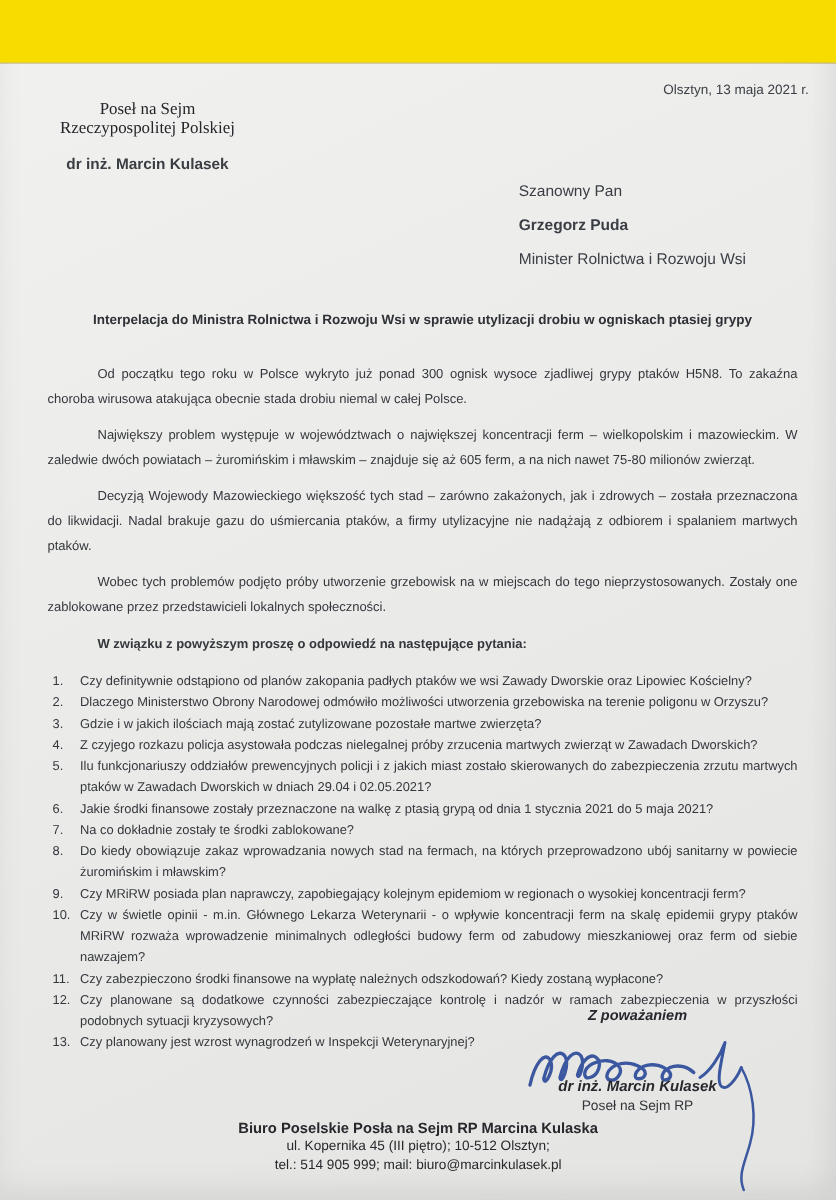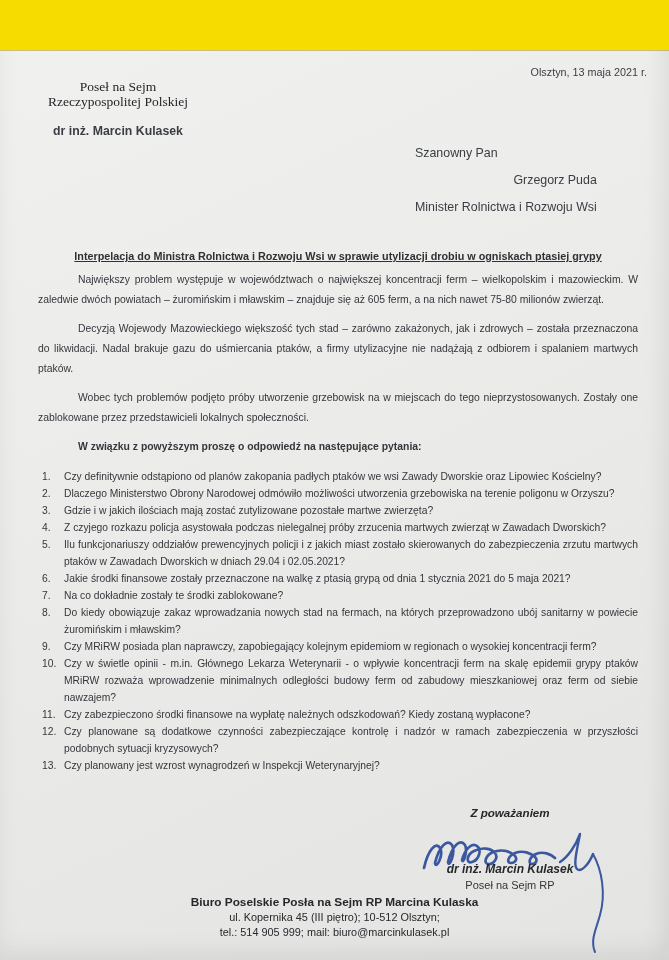--- a/index.html
+++ b/index.html
@@ -19,24 +19,24 @@
     box-shadow:0 1px 0 rgba(160,130,0,0.45);
   }
   .date { position:absolute; top:66px; right:22px; font-size:10.8px; color:#3c4046; }
 
   .sender { position:absolute; left:26px; top:80px; width:184px; text-align:center; }
   .sender-line { font-family:"Liberation Serif", serif; font-size:13.5px; line-height:14.5px; color:#24262a; }
   .logo-wrap { margin-top:8px; }
   .sender-name { margin-top:15px; font-size:12.3px; font-weight:bold; color:#3a3e44; }
 
   .addressee { position:absolute; left:415px; top:140px; font-size:12.4px; line-height:27px; color:#3a3e44; }
-  .addressee .bold { font-weight:normal;text-align:right; }
+  .addressee .bold { font-weight:bold; }
 
   .content { position:absolute; left:38px; top:250px; width:600px; }
-  .subject { text-align:center; font-weight:bold; font-size:10.8px; color:#2e3135; margin-bottom:8px;text-decoration:underline; }
+  .subject { text-align:center; font-weight:bold; font-size:10.8px; color:#2e3135; margin-bottom:28px; }
   .greeting { margin-left:22px; margin-bottom:13px; font-weight:bold; font-style:italic; font-size:11.2px; color:#2e3135; }
   .para { text-align:justify; text-indent:40px; font-size:10.4px; line-height:20px; margin-bottom:9px; }
   .lead-in { margin-bottom:3px;font-weight:bold; }
   ol.questions { list-style:none; counter-reset:q; margin:11px 0 0 4px; }
   ol.questions li {
     counter-increment:q; position:relative; padding-left:22px;
     text-align:justify; font-size:10.3px; line-height:17px;
   }
   ol.questions li::before { content:counter(q) "."; position:absolute; left:0; top:0; }
 
@@ -71,20 +71,21 @@
 
   <div class="addressee">
     <div>Szanowny Pan</div>
     <div class="bold">Grzegorz Puda</div>
     <div>Minister Rolnictwa i Rozwoju Wsi</div>
   </div>
 
   <div class="content">
     <div class="subject">Interpelacja do Ministra Rolnictwa i Rozwoju Wsi w sprawie utylizacji drobiu w ogniskach ptasiej grypy</div>
 
+    <p class="para">Od początku tego roku w Polsce wykryto już ponad 300 ognisk wysoce zjadliwej grypy ptaków H5N8. To zakaźna choroba wirusowa atakująca obecnie stada drobiu niemal w całej Polsce.</p>
     <p class="para">Największy problem występuje w województwach o największej koncentracji ferm – wielkopolskim i mazowieckim. W zaledwie dwóch powiatach – żuromińskim i mławskim – znajduje się aż 605 ferm, a na nich nawet 75-80 milionów zwierząt.</p>
     <p class="para">Decyzją Wojewody Mazowieckiego większość tych stad – zarówno zakażonych, jak i zdrowych – została przeznaczona do likwidacji. Nadal brakuje gazu do uśmiercania ptaków, a firmy utylizacyjne nie nadążają z odbiorem i spalaniem martwych ptaków.</p>
     <p class="para">Wobec tych problemów podjęto próby utworzenie grzebowisk na w miejscach do tego nieprzystosowanych. Zostały one zablokowane przez przedstawicieli lokalnych społeczności.</p>
     <p class="para lead-in">W związku z powyższym proszę o odpowiedź na następujące pytania:</p>
 
     <ol class="questions">
       <li>Czy definitywnie odstąpiono od planów zakopania padłych ptaków we wsi Zawady Dworskie oraz Lipowiec Kościelny?</li>
       <li>Dlaczego Ministerstwo Obrony Narodowej odmówiło możliwości utworzenia grzebowiska na terenie poligonu w Orzyszu?</li>
       <li>Gdzie i w jakich ilościach mają zostać zutylizowane pozostałe martwe zwierzęta?</li>
       <li>Z czyjego rozkazu policja asystowała podczas nielegalnej próby zrzucenia martwych zwierząt w Zawadach Dworskich?</li>

